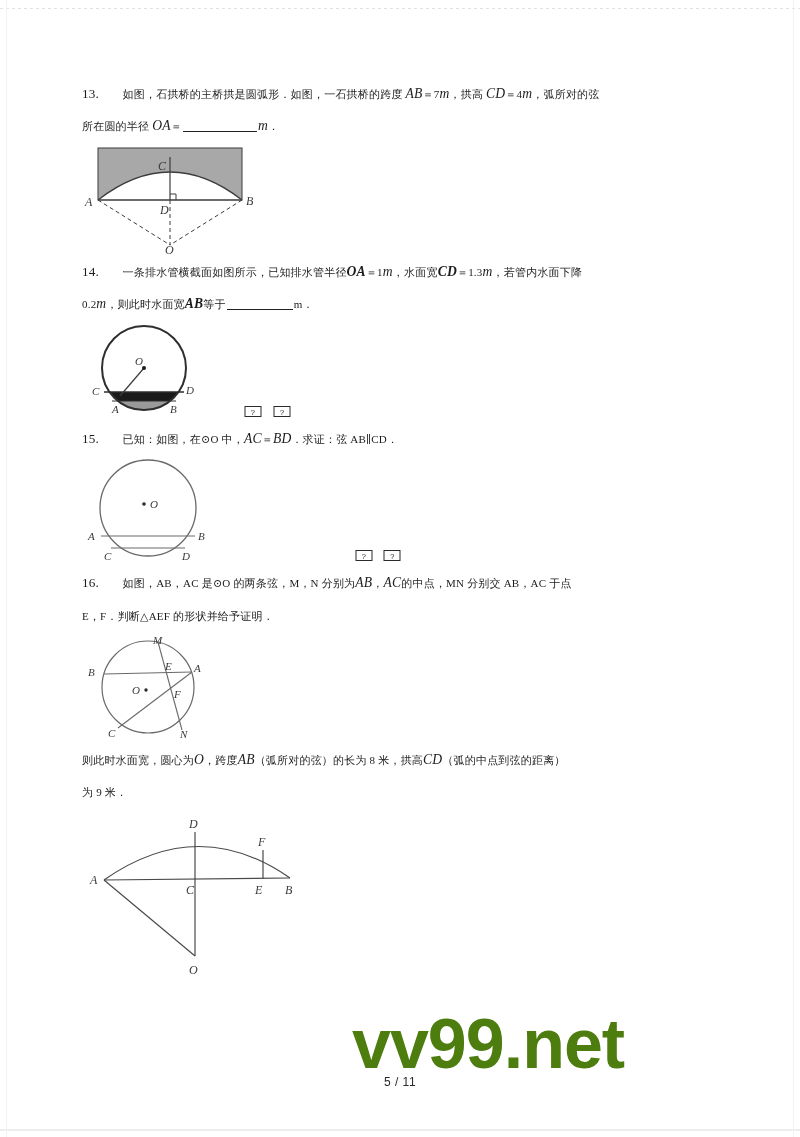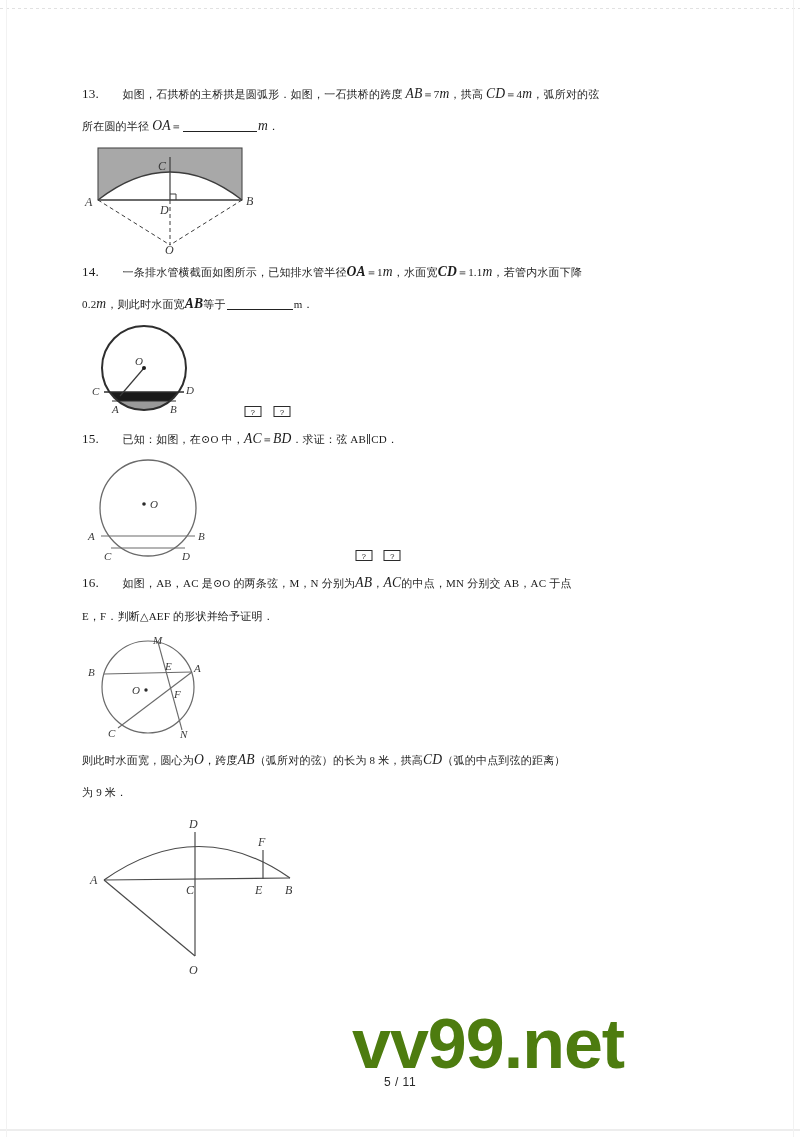--- a/index.html
+++ b/index.html
@@ -192,21 +192,21 @@
           <text x="76" y="28" font-size="12">C</text>
           <text x="78" y="72" font-size="12">D</text>
           <text x="83" y="112" font-size="12">O</text>
         </svg>
       </div>
     </div>
 
     <div class="q">
       <div class="qline">
         <span class="num">14.</span>
-        <span class="up">一条排水管横截面如图所示，已知排水管半径</span><span class="mi-b">OA</span><span class="up">＝1</span><span class="mi">m</span><span class="up">，水面宽</span><span class="mi-b">CD</span><span class="up">＝1.1</span><span class="mi">m</span><span class="up">，若管内水面下降</span>
+        <span class="up">一条排水管横截面如图所示，已知排水管半径</span><span class="mi-b">OA</span><span class="up">＝1</span><span class="mi">m</span><span class="up">，水面宽</span><span class="mi-b">CD</span><span class="up">＝1.3</span><span class="mi">m</span><span class="up">，若管内水面下降</span>
       </div>
       <div class="qline">
         <span class="up">0.2</span><span class="mi">m</span><span class="up">，则此时水面宽</span><span class="mi-b">AB</span><span class="up">等于</span><span class="blank short"></span><span class="up">m</span><span class="up">．</span>
       </div>
 
       <div class="figure" style="height:100px;">
         <svg width="200" height="100" viewBox="0 0 200 100">
           <defs>
             <clipPath id="q14circ">
               <circle cx="62" cy="48" r="42"></circle>

